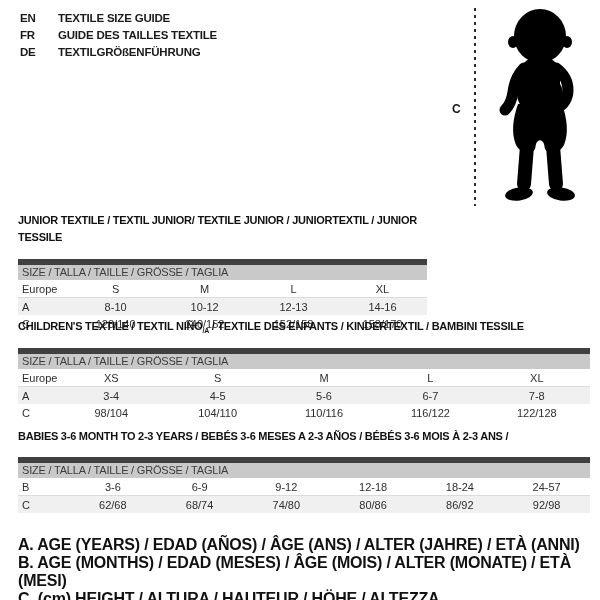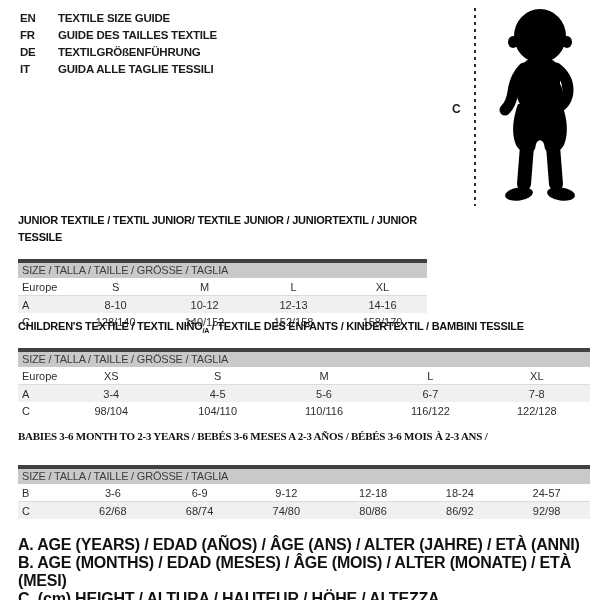--- a/index.html
+++ b/index.html
@@ -16,24 +16,24 @@
   .measure-line{position:absolute;left:474px;top:8px;width:2px;height:198px;
     background:repeating-linear-gradient(to bottom,#2b2b2b 0 3px,transparent 3px 7px);}
   .measure-label{position:absolute;left:452px;top:102px;font-weight:700;font-size:12px;}
   .baby{position:absolute;left:487px;top:6px;}
   
   .sec{position:absolute;left:18px;}
   .sec h2{font-size:11px;font-weight:700;letter-spacing:-0.25px;margin:0 0 13px 0;line-height:17px;color:#111;}
   .sec.t1{top:212px;width:409px;}
   .sec.t2{top:318px;width:572px;}
   .sec.t3{top:428px;width:572px;}
-  .sec.t3 h2{margin-bottom:20px;font-family:Liberation Serif, serif;}
+  .sec.t3 h2{margin-bottom:12px;}
   sub.sm{font-size:7px;line-height:0;}
   table{width:100%;border-collapse:collapse;table-layout:fixed;font-size:11px;}
-  thead th{background:#c9c9c9;border-top:4px solid #404040;color:#3d3d3d;font-weight:400;
+  thead th{background:#c9c9c9;border-top:6px solid #404040;color:#3d3d3d;font-weight:400;
     text-align:left;padding:1px 0 2px 4px;letter-spacing:-0.2px;}
   td{height:17px;text-align:center;color:#2e2e2e;padding:0;vertical-align:middle;}
   td.lbl{text-align:left;padding-left:4px;}
   tr.first td{border-bottom:1px solid #dcdcdc;}
   tr.stripe{background:#f0f0f0;}
   
   .footnotes{position:absolute;left:18px;top:536px;font-size:16px;font-weight:700;
     line-height:18px;letter-spacing:-0.2px;color:#111;}
 </style>
 </head>
@@ -46,24 +46,20 @@
       <span class="lang-code">EN</span>
       <span class="lang-title">TEXTILE SIZE GUIDE</span>
     </div>
     <div class="lang-row">
       <span class="lang-code">FR</span>
       <span class="lang-title">GUIDE DES TAILLES TEXTILE</span>
     </div>
     <div class="lang-row">
       <span class="lang-code">DE</span>
       <span class="lang-title">TEXTILGRÖßENFÜHRUNG</span>
-    </div>
-    <div class="lang-row">
-      <span class="lang-code">IT</span>
-      <span class="lang-title">GUIDA ALLE TAGLIE TESSILI</span>
     </div>
   </div>
 
   <div class="measure-line"></div>
   <div class="measure-label">C</div>
   <svg class="baby" width="104" height="206" viewBox="0 0 104 206" aria-hidden="true">
     <g fill="#000">
       <ellipse cx="53" cy="30" rx="26" ry="27"></ellipse>
       <ellipse cx="26" cy="36" rx="5" ry="6"></ellipse>
       <ellipse cx="80" cy="36" rx="5" ry="6"></ellipse>

